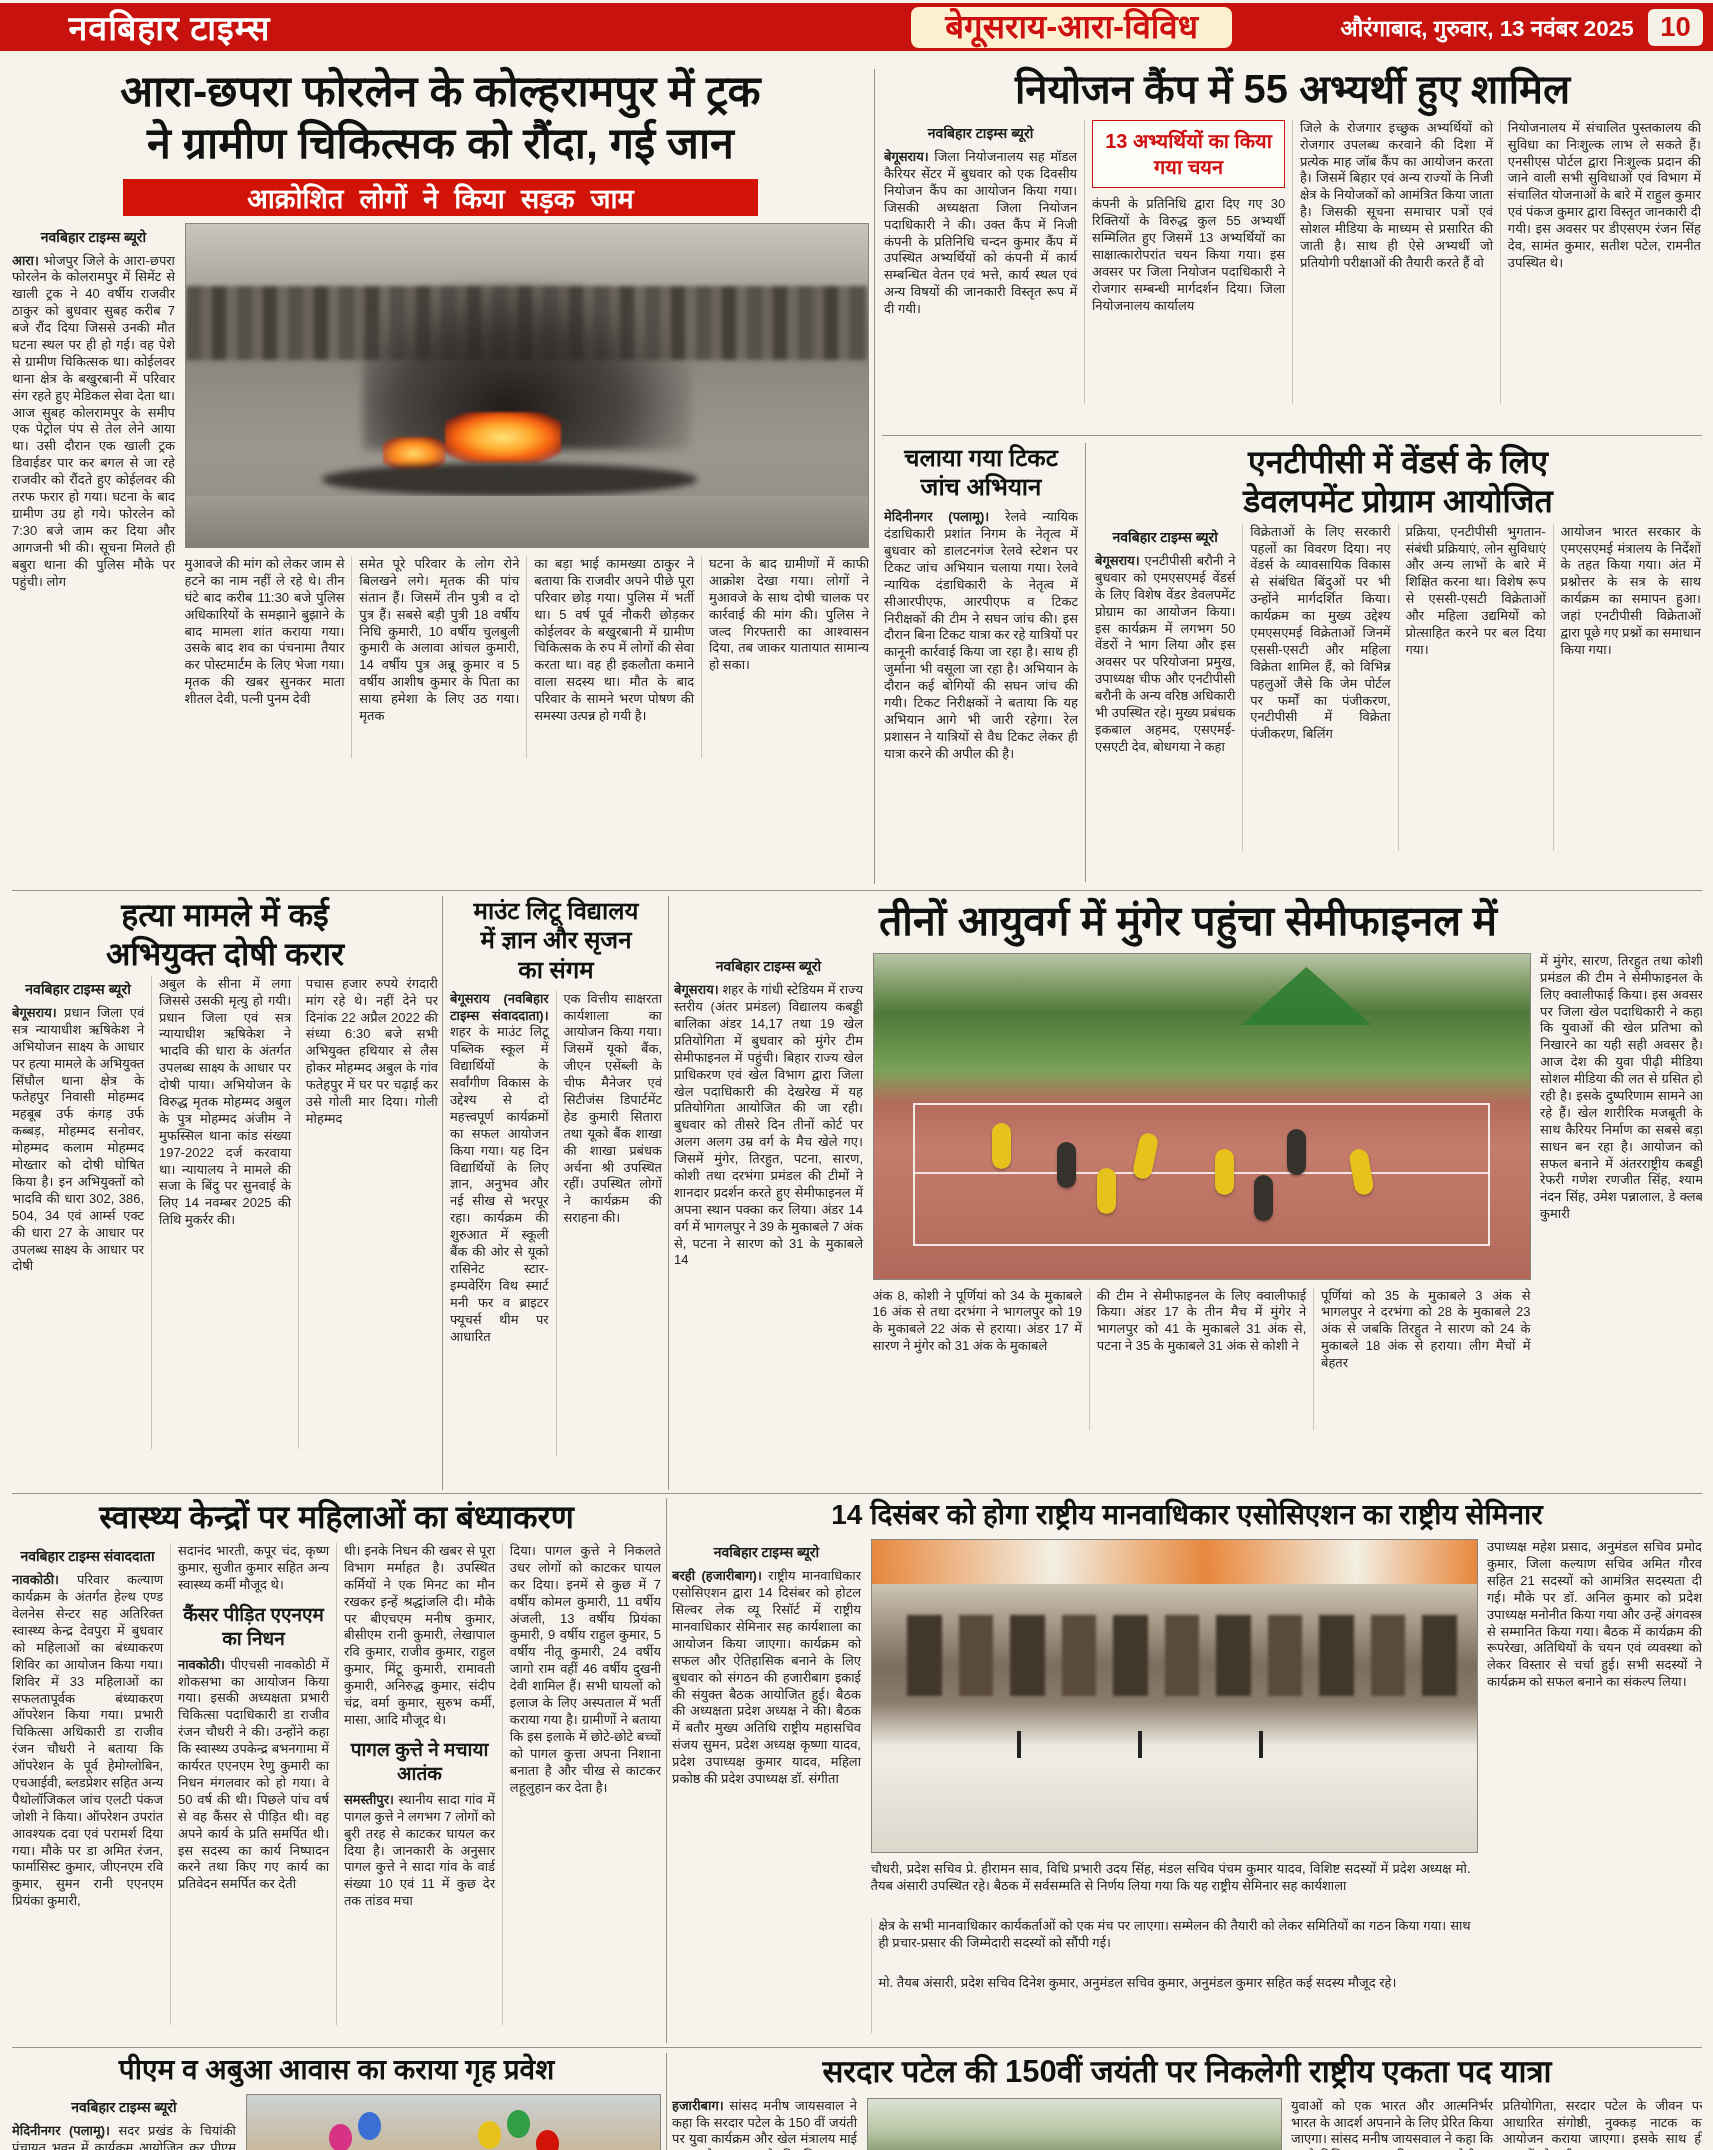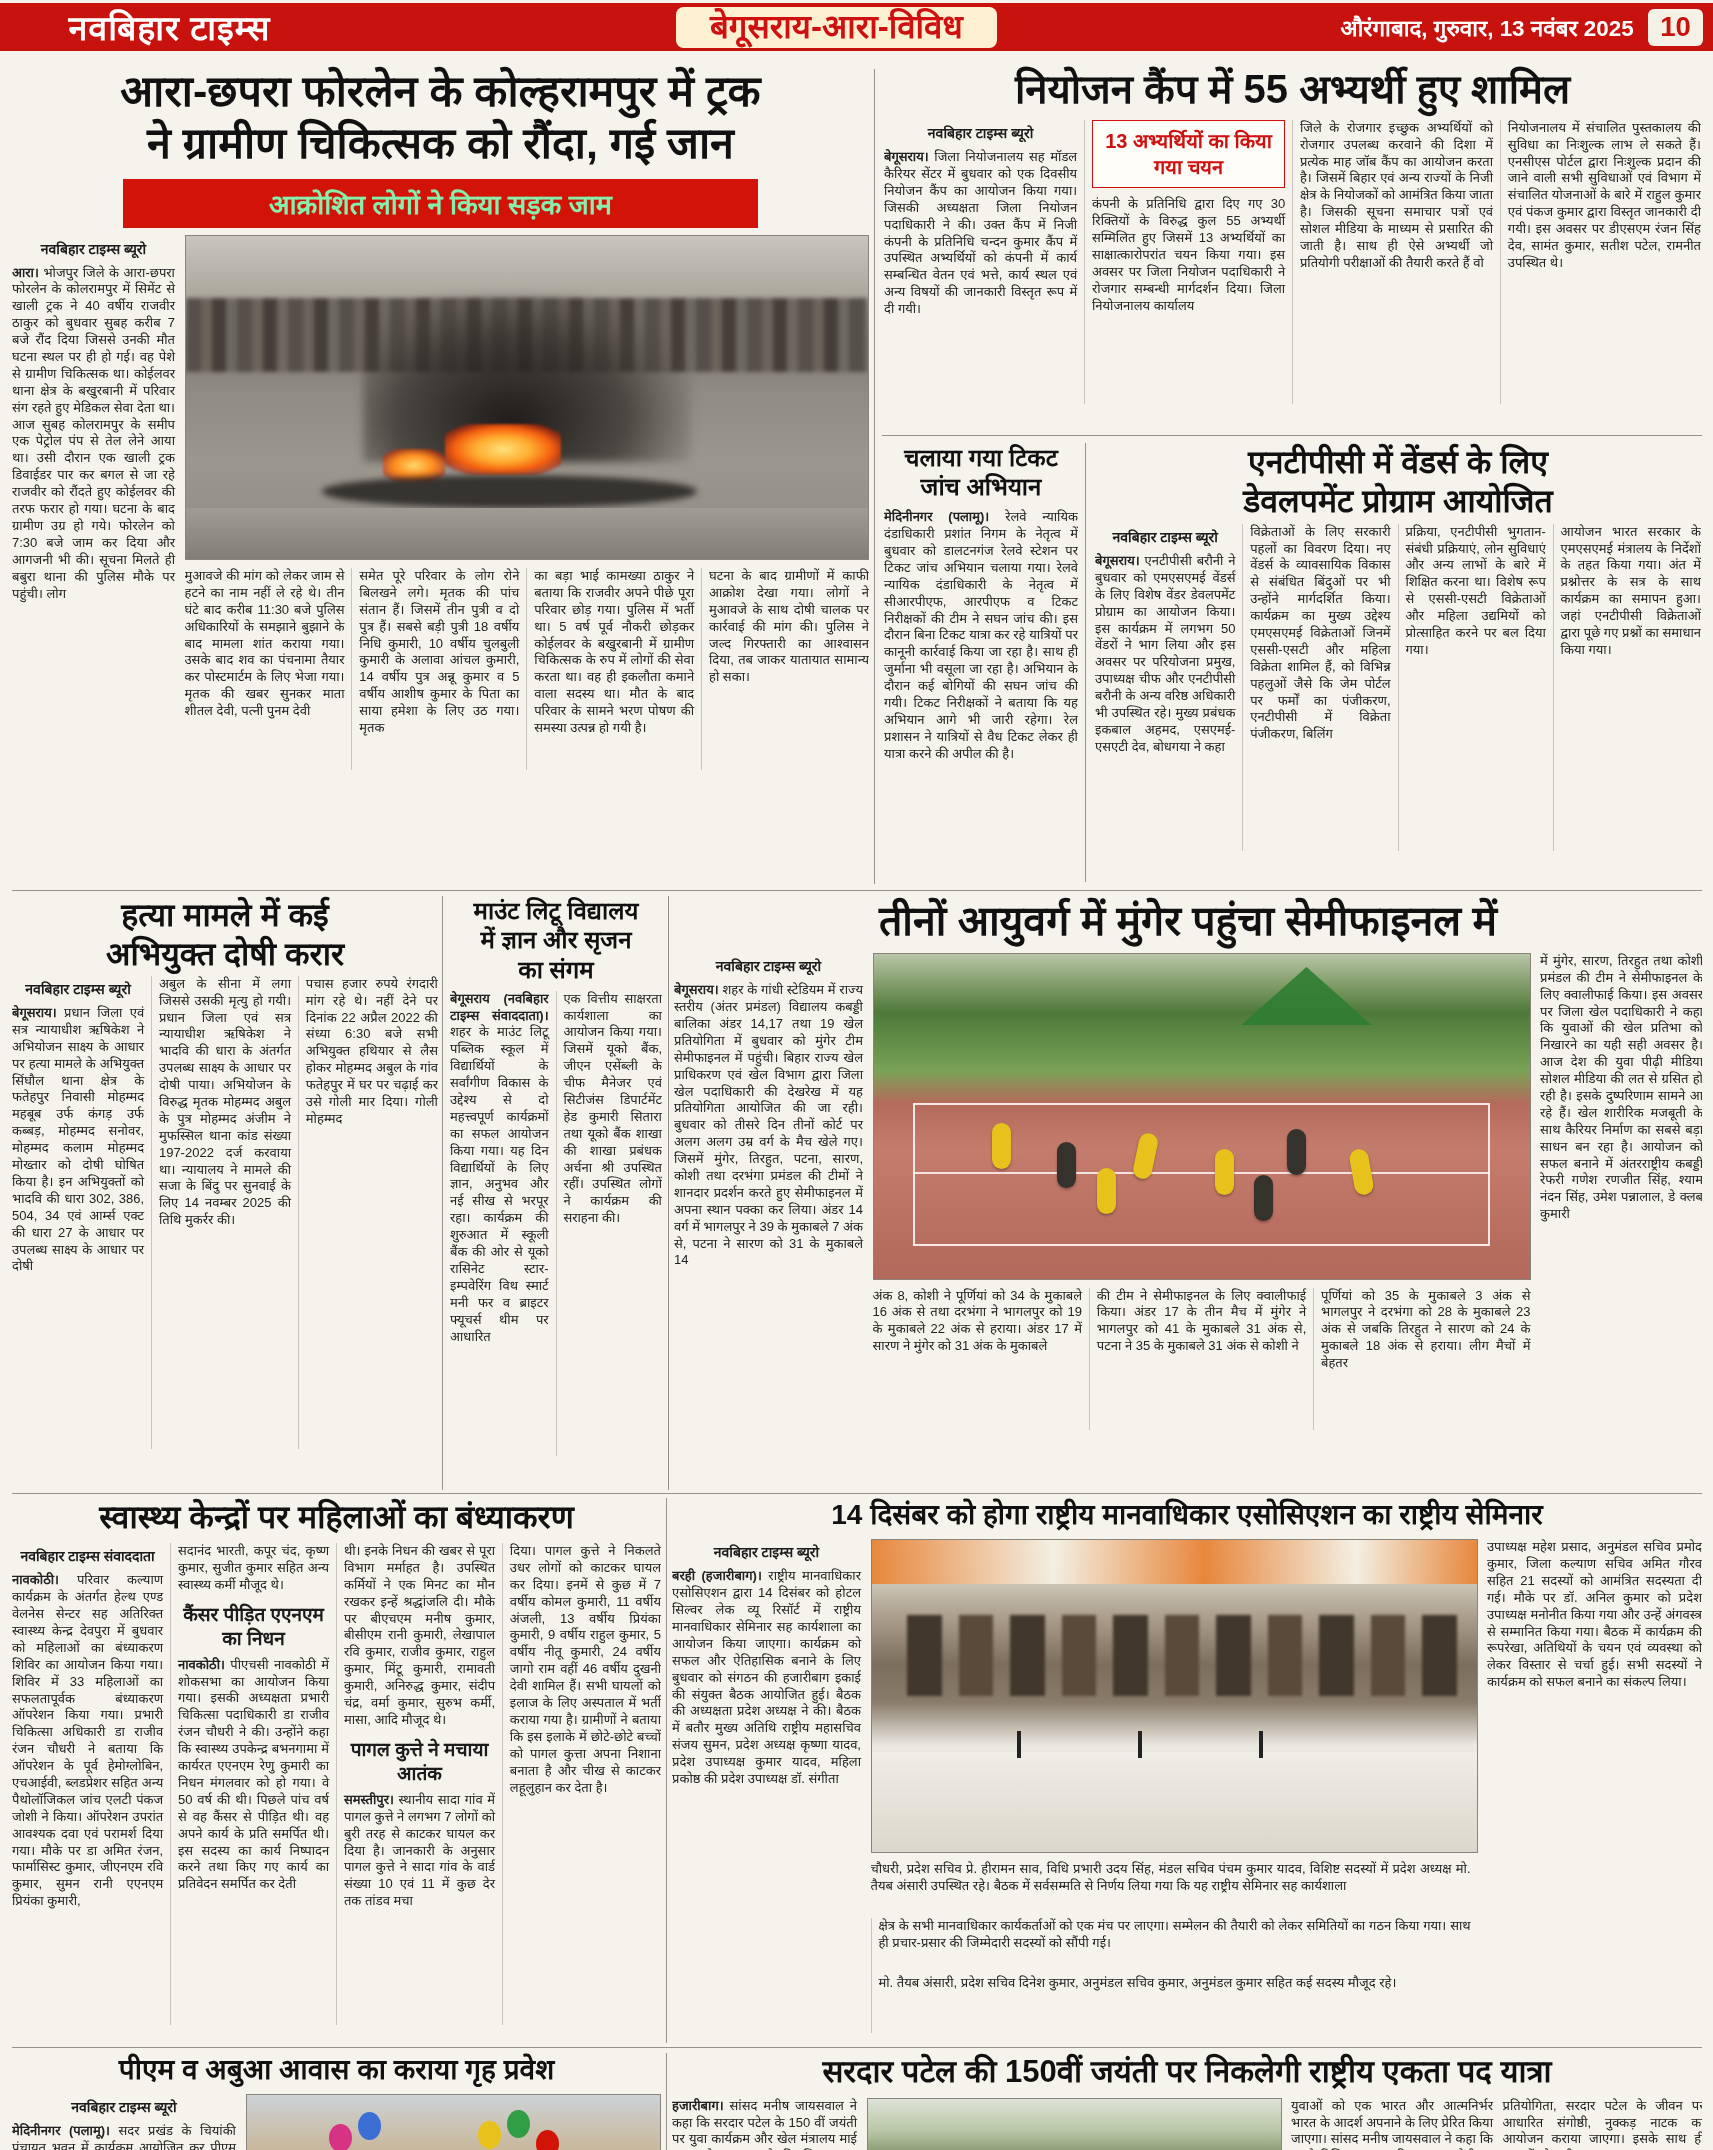--- a/index.html
+++ b/index.html
@@ -3,40 +3,40 @@
 <meta charset="utf-8">
 <style>
   *{margin:0;padding:0;box-sizing:border-box}
   html,body{background:#6e6b66}
   body{font-family:"Liberation Sans","DejaVu Sans",sans-serif;}
   .page{position:relative;width:1714px;height:2679px;background:#f5f3ec;color:#1c1c1c;overflow:hidden;margin:0 auto;}
 
   
   .masthead{position:absolute;left:0;top:3.4px;width:100%;height:48px;display:flex;background:#c8120e;}
   .mast-left{flex:0 0 628px;display:flex;align-items:center;padding-left:20.6px;color:#fff;font-size:34px;font-weight:bold;letter-spacing:0.9px;margin-left:48px;}
-  .mast-center{flex:1;display:flex;align-items:center;justify-content:flex-start;}
+  .mast-center{flex:1;display:flex;align-items:center;justify-content:flex-end;}
   .mast-center-label{background:#fdf0d0;color:#cf1010;font-size:33px;font-weight:bold;padding:2.6px 34px;border-radius:7.7px;line-height:1.1;}
   .mast-right{flex:0 0 482px;display:flex;align-items:center;justify-content:flex-end;gap:14.6px;padding-right:11.2px;}
   .mast-date{color:#fff;font-size:22.4px;font-weight:bold;}
   .page-num{background:#f6f1e6;color:#c8120e;font-size:27.5px;font-weight:bold;padding:2.6px 12px;border-radius:6px;}
 
   
   .art{position:absolute;overflow:hidden;}
   .hl{font-weight:bold;color:#111;text-align:center;line-height:1.22;}
   .hl .line{display:block;}
   .hl-xl{font-size:43px;}
   .hl-lg{font-size:40px;}
   .hl-md{font-size:32px;}
   .hl-ntpc{font-size:32px;}
   .hl-sm{font-size:24px;}
   .hl-one{font-size:28px;}
   .hl-kab{font-size:41px;}
   .hl-patel{font-size:31px;}
   .subtitle{font-size:24px;font-weight:bold;text-align:center;color:#222;margin-top:6px;}
-  .banner{background:#d21408;color:#86efac;font-weight:bold;font-size:27px;text-align:center;padding:6px 0;margin:9.5px auto 6.9px;width:74%;}
+  .banner{background:#d21408;color:#ffffff;font-weight:bold;font-size:27px;text-align:center;padding:0 0;margin:9.5px auto 6.9px;width:74%;font-family:Liberation Mono, monospace;}
   .byline{font-weight:bold;text-align:center;font-size:14px;margin:3.4px 0 6.9px;}
   .body-text{font-size:13px;line-height:1.3;text-align:justify;color:#222;}
   .dl{font-weight:bold;}
   .dl::after{content:" ";}
   .row{display:flex;gap:9.5px;}
   .stack{flex:1;min-width:0;display:flex;flex-direction:column;gap:7.7px;}
   .cols{display:flex;overflow:hidden;}
   .cols > *{flex:1 1 0;padding:0 6.9px;border-left:0.4px solid #c9c4b9;min-width:0;}
   .cols > :first-child{padding-left:0;border-left:none;}
   .cols > :last-child{padding-right:0;}

